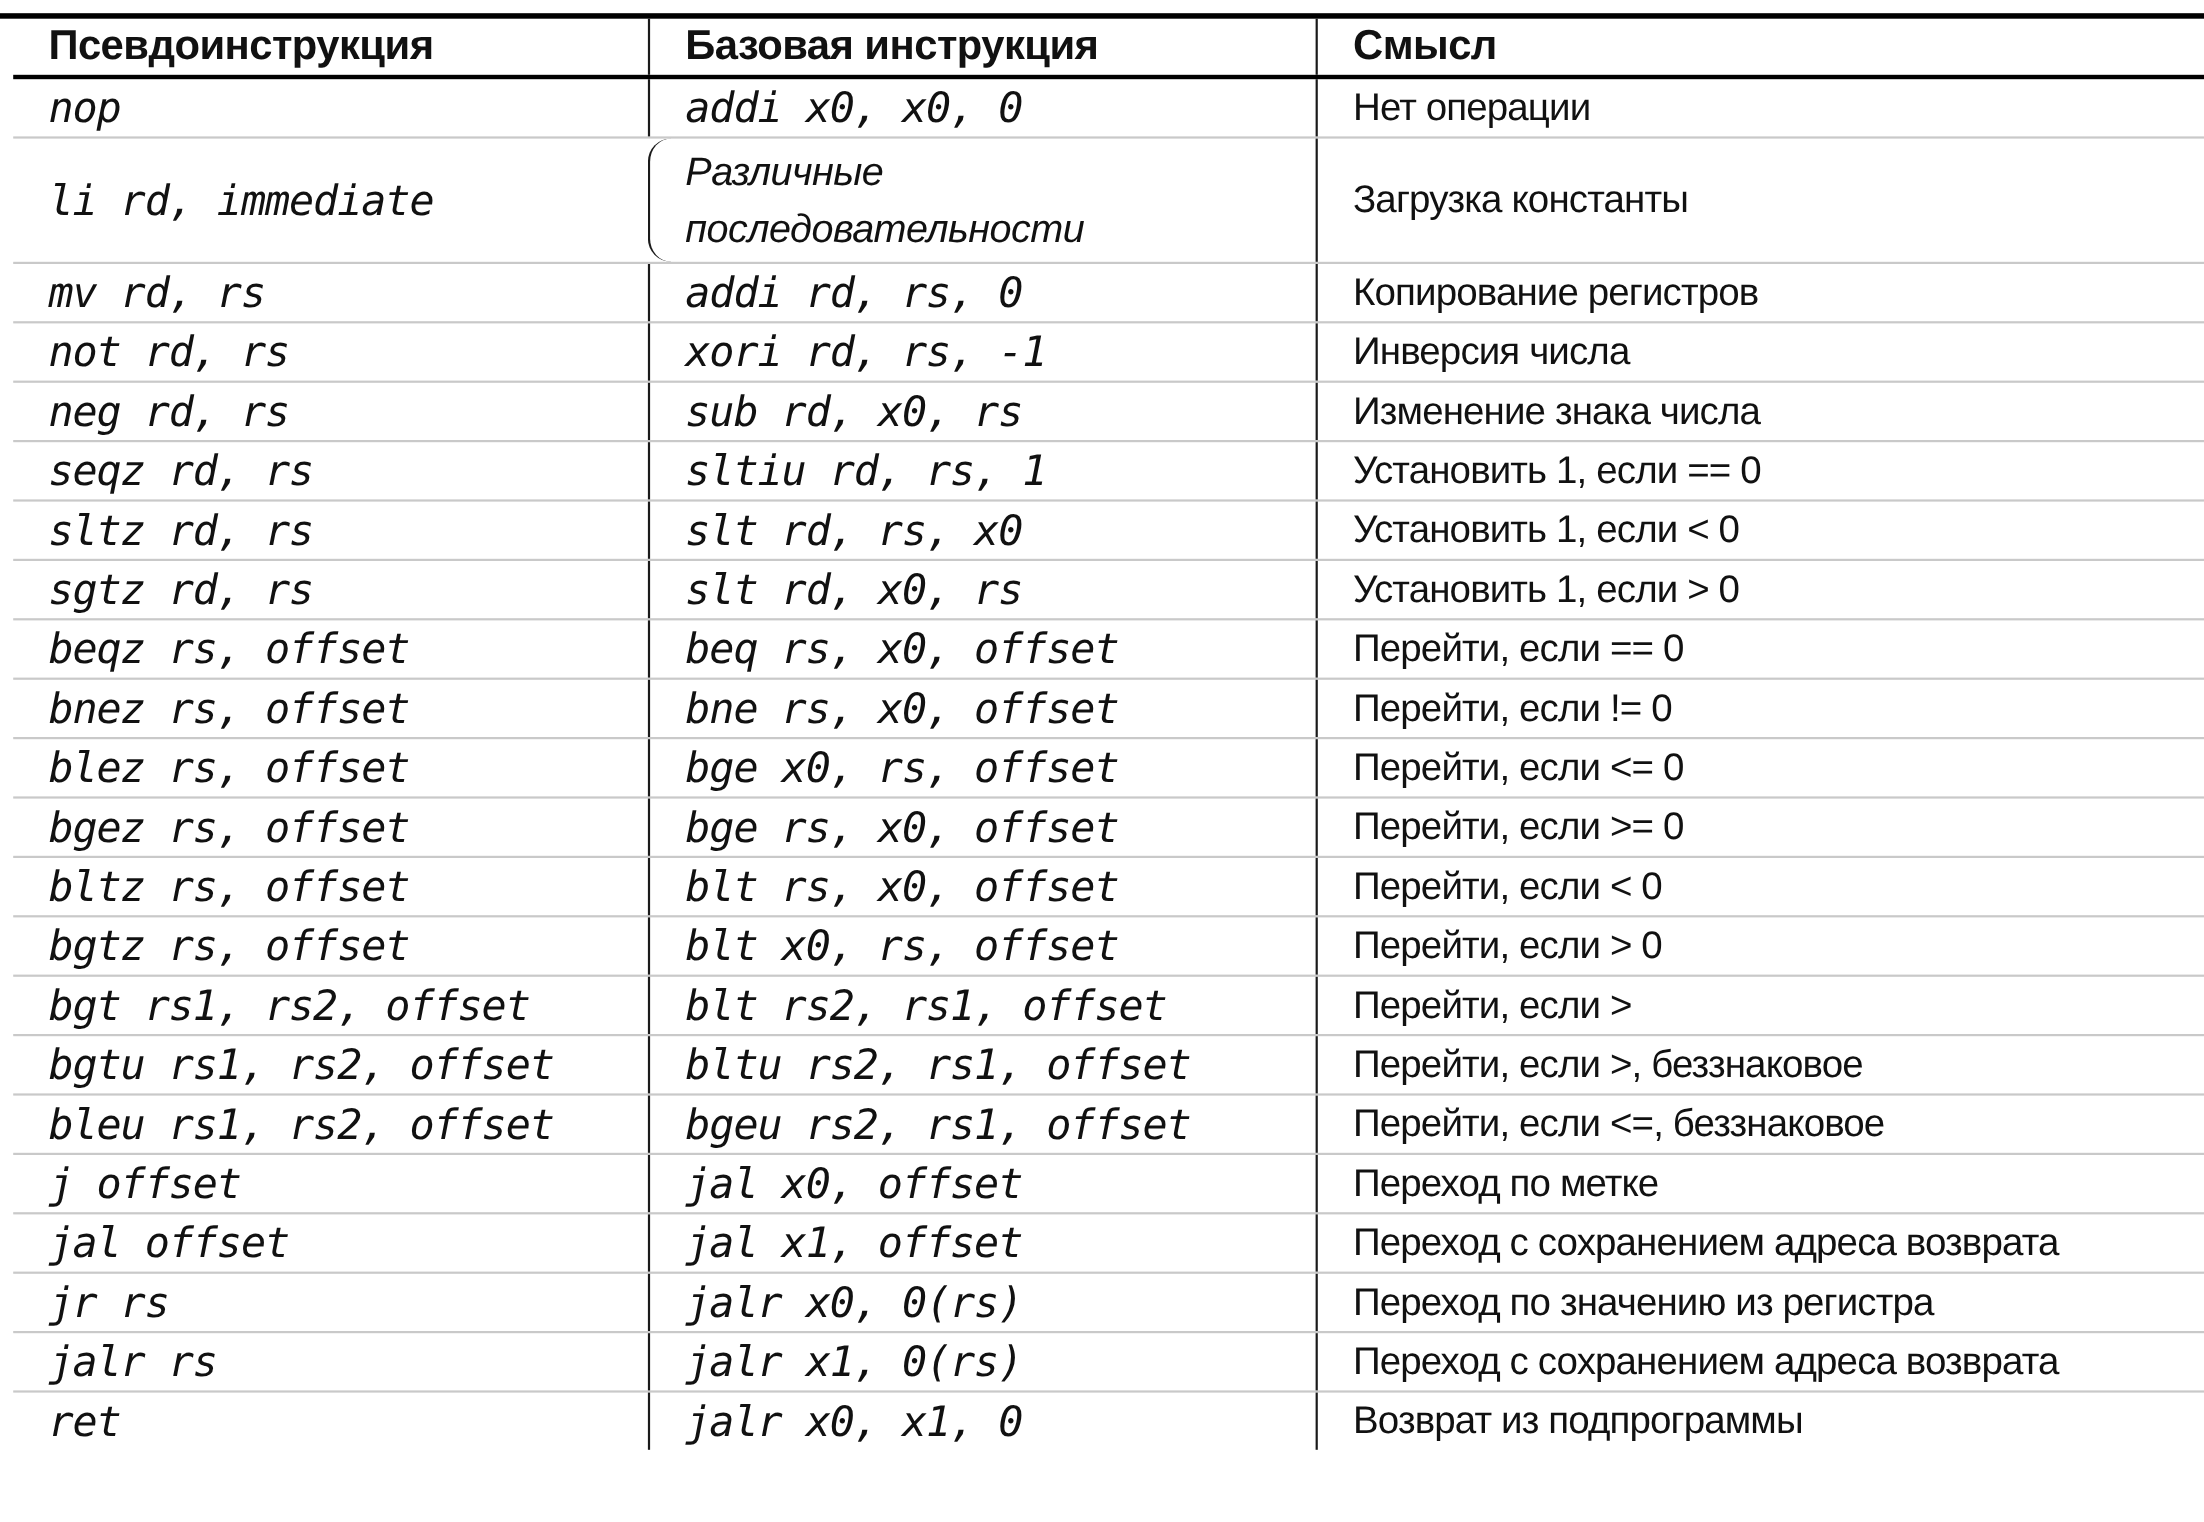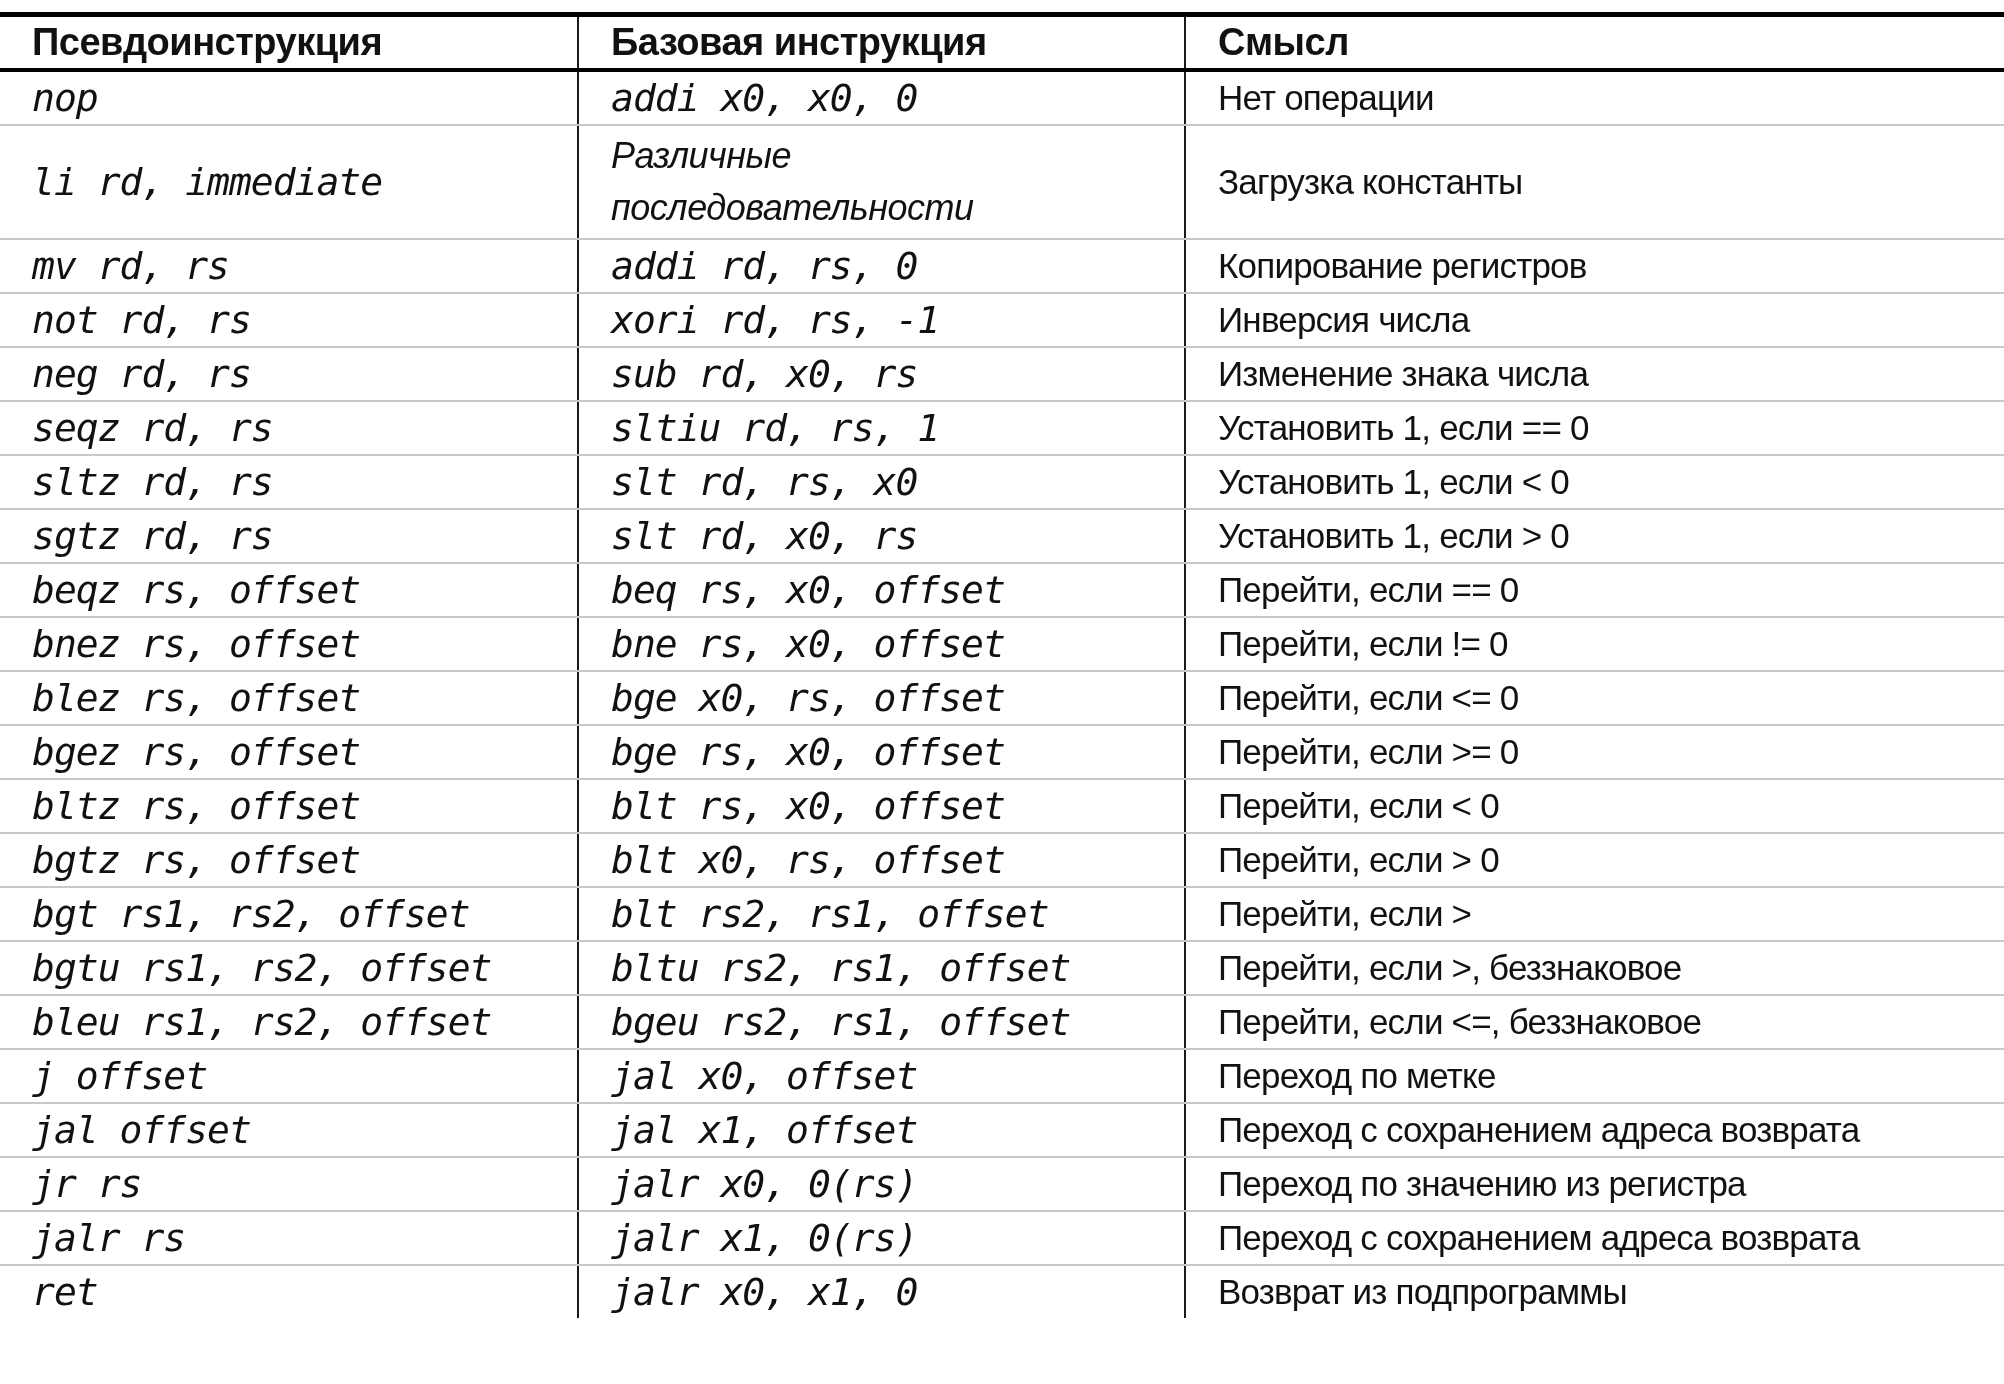--- a/index.html
+++ b/index.html
@@ -19,20 +19,21 @@
     border-top: 5px solid #000000;
     box-sizing: border-box;
   }
   .row {
     display: grid;
     grid-template-columns: 577px 607px 820px;
     align-items: center;
     min-height: 50px;
     border-bottom: 2px solid #c9c9c9;
     box-sizing: border-box;
+    margin-left: 12px;
   }
   .row.header {
     min-height: 46px;
     border-bottom: 4px solid #000000;
   }
   .row.tall {
     min-height: 102px;
   }
   #rows .row:last-child {
     border-bottom: none;
@@ -65,20 +66,21 @@
     font-family: "Liberation Sans", sans-serif;
     font-size: 35px;
     letter-spacing: -0.8px;
   }
   .cell.italic {
     font-family: "Liberation Sans", sans-serif;
     font-style: italic;
     font-size: 36px;
     letter-spacing: -0.5px;
     line-height: 1.45;
+    border-radius: 21px;
   }
 </style>
 </head>
 <body>
 
 <div class="table">
   <div class="row header">
     <div class="cell pseudo">Псевдоинструкция</div>
     <div class="cell base">Базовая инструкция</div>
     <div class="cell meaning">Смысл</div>

